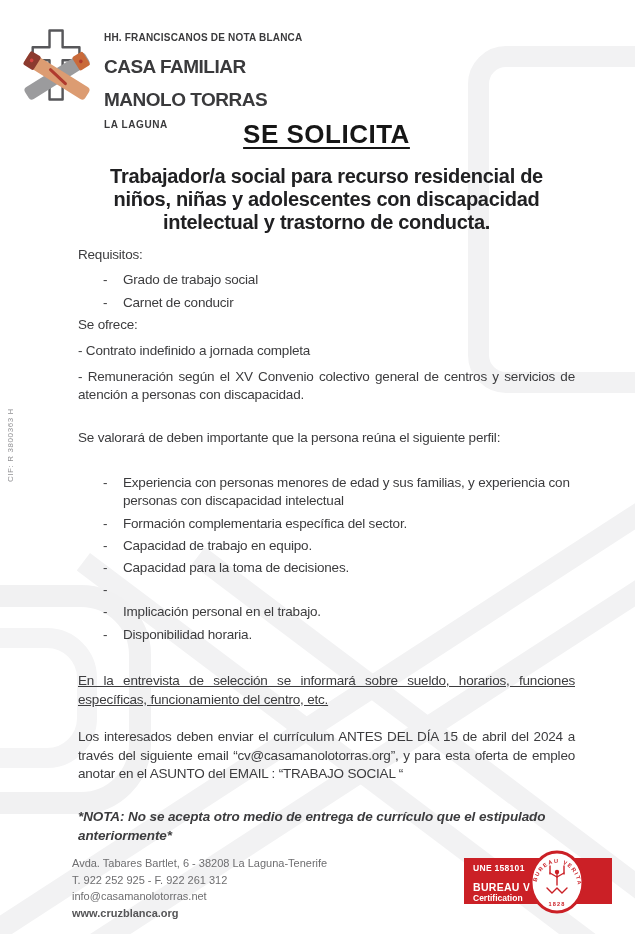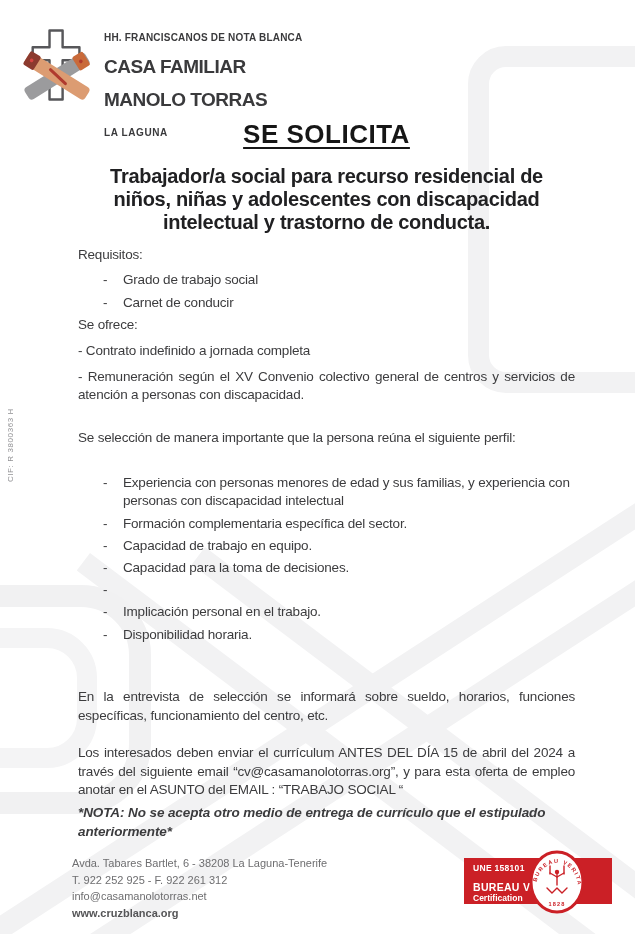--- a/index.html
+++ b/index.html
@@ -21,44 +21,44 @@
   .wm-s1{left:90px;top:553px;width:760px;transform:rotate(37deg);}
   .wm-s2{left:205px;top:547px;width:680px;transform:rotate(37deg);}
   .wm-s3{left:-30px;top:935px;width:820px;transform:rotate(-33deg);}
   .wm-s4{left:-30px;top:1012px;width:820px;transform:rotate(-33deg);}
   
   .org-header{position:absolute;left:14px;top:26px;display:flex;z-index:2;}
   .org-logo{width:86px;height:78px;flex:none;}
   .org-text{margin-left:4px;padding-top:6px;color:#3a3a3c;}
   .org-tagline{font-size:10px;font-weight:bold;letter-spacing:.2px;}
   .org-name{font-size:19px;font-weight:bold;letter-spacing:-.5px;line-height:1.02;margin-top:14px;}
-  .org-city{font-size:10px;font-weight:bold;letter-spacing:.6px;margin-top:17px;}
+  .org-city{font-size:10px;font-weight:bold;letter-spacing:.6px;margin-top:9px;}
   
   .cif{position:absolute;left:6px;top:408px;z-index:2;
     writing-mode:vertical-rl;transform:rotate(180deg);
     font-size:8px;color:#919194;letter-spacing:.6px;}
   
   .content{position:absolute;left:78px;top:116px;width:497px;z-index:2;
     font-size:13.5px;letter-spacing:-.2px;line-height:1.4;}
   .title{font-size:26px;font-weight:bold;text-align:center;color:#161616;
     text-decoration:underline;text-underline-offset:4px;letter-spacing:.5px;}
   .subtitle{margin-top:13px;text-align:center;font-weight:bold;font-size:20px;
     line-height:1.15;letter-spacing:-.3px;color:#202022;}
   .sec-label{margin-top:12px;}
   .list{margin-top:6px;}
   .li{display:flex;margin-bottom:4px;line-height:1.35;}
   .li .dash{flex:none;margin-left:25px;width:20px;}
   .offer-p{margin-top:7px;}
   .justify{text-align:justify;}
   .perfil-intro{margin-top:24px;}
   .perfil-list{margin-top:26px;}
   .perfil-list .li{margin-bottom:4px;}
-  .entrevista{margin-top:44px;}
+  .entrevista{margin-top:28px;text-decoration:underline;}
   .aplicacion{margin-top:18px;}
-  .nota{margin-top:4px;font-weight:bold;font-style:italic;letter-spacing:-.1px;}
+  .nota{margin-top:24px;font-weight:bold;font-style:italic;letter-spacing:-.1px;}
   
   .footer{position:absolute;left:72px;top:855px;z-index:2;
     font-size:11px;line-height:1.5;color:#6e6e70;letter-spacing:0;}
   .footer .site{font-weight:bold;color:#555557;}
   .bv{position:absolute;left:464px;top:858px;z-index:2;}
   .bv-rect{position:absolute;left:0;top:0;width:148px;height:46px;background:#cb2026;
     color:#fff;padding:5px 0 0 9px;box-sizing:border-box;}
   .bv-std{font-size:8.5px;font-weight:bold;letter-spacing:.3px;}
   .bv-org{font-size:10.5px;font-weight:bold;letter-spacing:.3px;margin-top:8px;}
   .bv-label{font-size:8.5px;font-weight:bold;}
@@ -120,21 +120,21 @@
       <div class="li">
         <span class="dash">-</span>
         <span>Carnet de conducir</span>
       </div>
     </div>
 
     <div class="sec-label" style="margin-top:2px">Se ofrece:</div>
     <div class="offer-p">- Contrato indefinido a jornada completa</div>
     <div class="offer-p justify">- Remuneración según el XV Convenio colectivo general de centros y servicios de atención a personas con discapacidad.</div>
 
-    <div class="perfil-intro">Se selección de manera importante que la persona reúna el siguiente perfil:</div>
+    <div class="perfil-intro">Se valorará de deben importante que la persona reúna el siguiente perfil:</div>
 
     <div class="perfil-list">
       <div class="li">
         <span class="dash">-</span>
         <span>Experiencia con personas menores de edad y sus familias, y experiencia con personas  con discapacidad intelectual</span>
       </div>
       <div class="li">
         <span class="dash">-</span>
         <span>Formación complementaria específica del sector.</span>
       </div>

